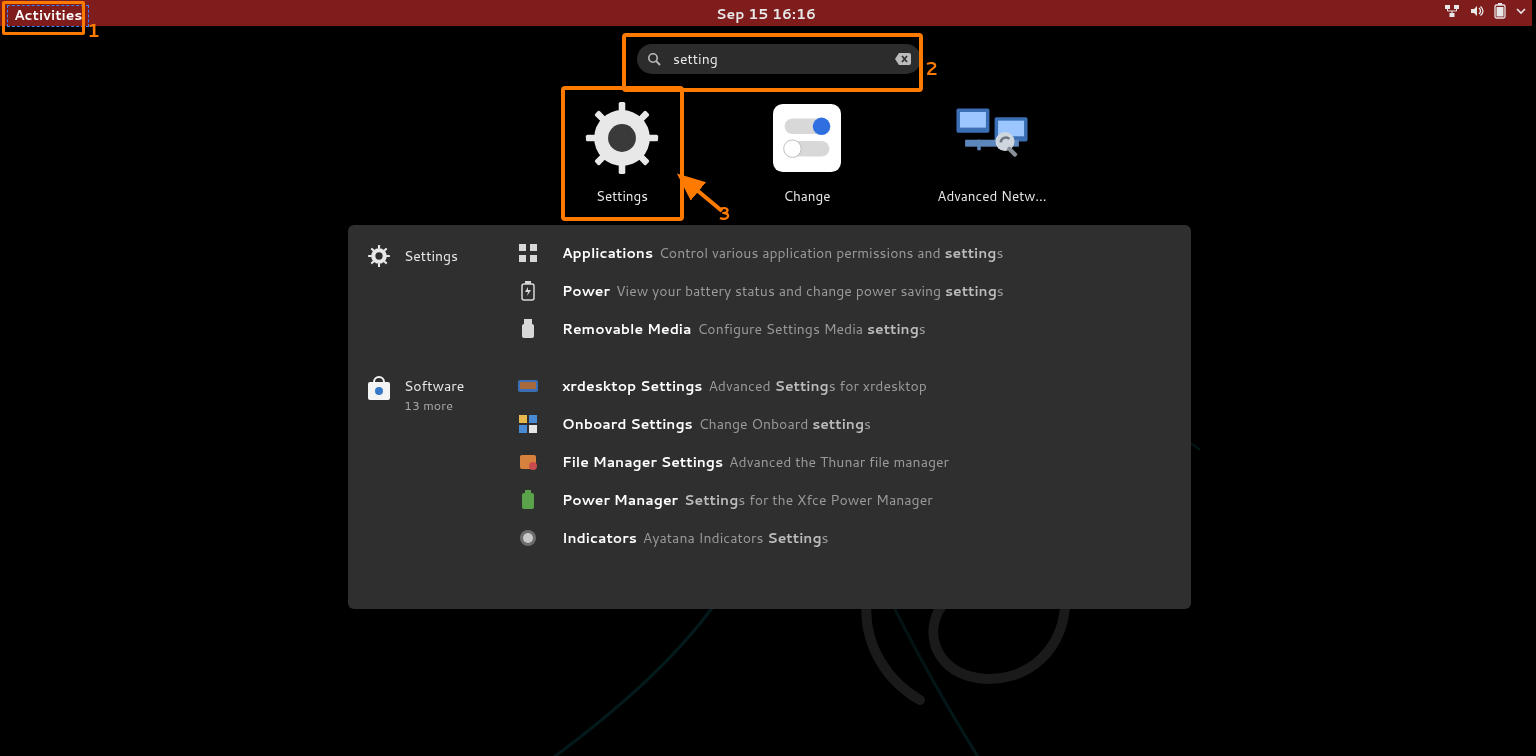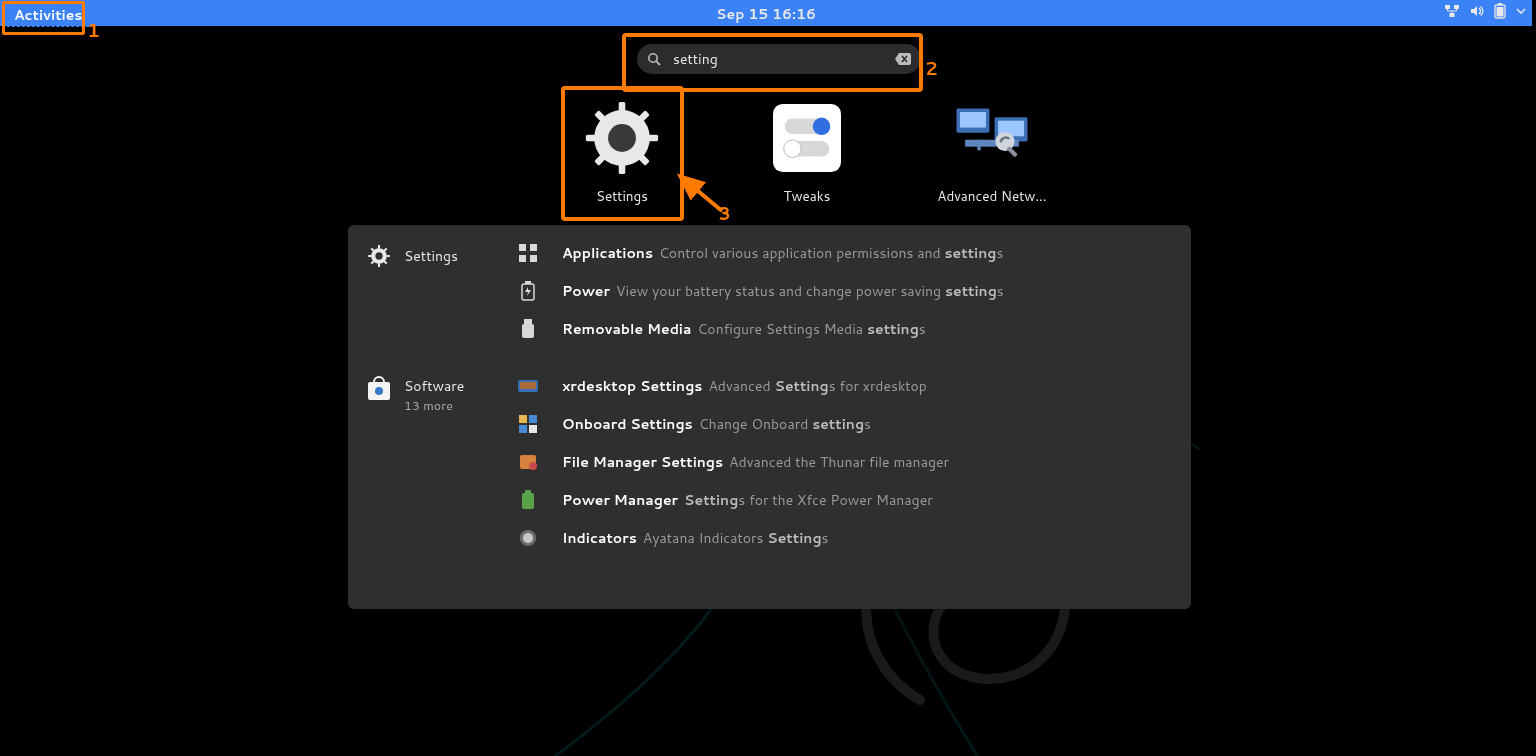--- a/index.html
+++ b/index.html
@@ -1,16 +1,16 @@
 <!DOCTYPE html>
 <html><head>
 <meta charset="utf-8">
 <style>
   html,body{margin:0;padding:0;width:1536px;height:756px;background:#000;font-family:"Cantarell","Segoe UI",Arial,sans-serif;color:#e8e8e8;overflow:hidden;font-size:14px;}
-  .topbar{position:absolute;top:0;left:0;right:4px;height:26px;background:#3b82f6;display:flex;align-items:center;}
+  .topbar{position:absolute;top:0;left:0;right:4px;height:26px;background:#7f1d1d;display:flex;align-items:center;}
   .activities{position:absolute;left:7px;top:5px;height:20px;padding:0 6px;font-weight:700;font-size:14px;line-height:18px;color:#fff;border:1px dashed #3a82ff;}
   .activities-box{position:absolute;left:2px;top:1px;width:77px;height:28px;border:3px solid #ff7b00;border-radius:2px;pointer-events:none;}
   .annot{position:absolute;font-weight:700;font-size:18px;color:#ff7b00;pointer-events:none;}
   .date{position:absolute;left:50%;transform:translateX(-50%);top:4px;font-weight:700;font-size:14px;color:#e8e8e8;}
   .sysicons{position:absolute;right:6px;top:3px;display:flex;gap:10px;align-items:center;}
   .sysicons svg{display:block;}
 
   .bg-swirl{position:absolute;left:0;top:0;width:1536px;height:756px;pointer-events:none;opacity:.55;}
 
   .search-wrap{position:absolute;left:637px;top:44px;width:264px;height:30px;border-radius:18px;background:#2c2c2c;display:flex;align-items:center;padding:0 10px;color:#bbb;}
@@ -128,21 +128,21 @@
   <div class="app">
     <div class="tile">
       <svg width="68" height="68" viewBox="0 0 70 70">
           <rect x="0" y="0" width="70" height="70" rx="10" fill="#fff"></rect>
           <rect x="12" y="15" width="46" height="16" rx="8" fill="#d8d8d8"></rect>
           <circle cx="50" cy="23" r="9" fill="#2f6fe0"></circle>
           <rect x="12" y="38" width="46" height="16" rx="8" fill="#d8d8d8"></rect>
           <circle cx="20" cy="46" r="9" fill="#fff" stroke="#bbb"></circle>
         </svg>
     </div>
-    <div class="label">Tweaks</div>
+    <div class="label">Change</div>
   </div>
   <div class="app">
     <div class="tile">
       <svg width="78" height="68" viewBox="0 0 90 76">
           <rect x="4" y="4" width="38" height="28" rx="2" fill="#3a6fb5"></rect>
           <rect x="8" y="8" width="30" height="18" fill="#9cc6ff"></rect>
           <rect x="48" y="14" width="38" height="28" rx="2" fill="#3a6fb5"></rect>
           <rect x="52" y="18" width="30" height="18" fill="#9cc6ff"></rect>
           <rect x="14" y="40" width="62" height="8" fill="#5d86bd"></rect>
           <path d="M30 40 v12 M60 40 v12" stroke="#5d86bd" stroke-width="4"></path>

